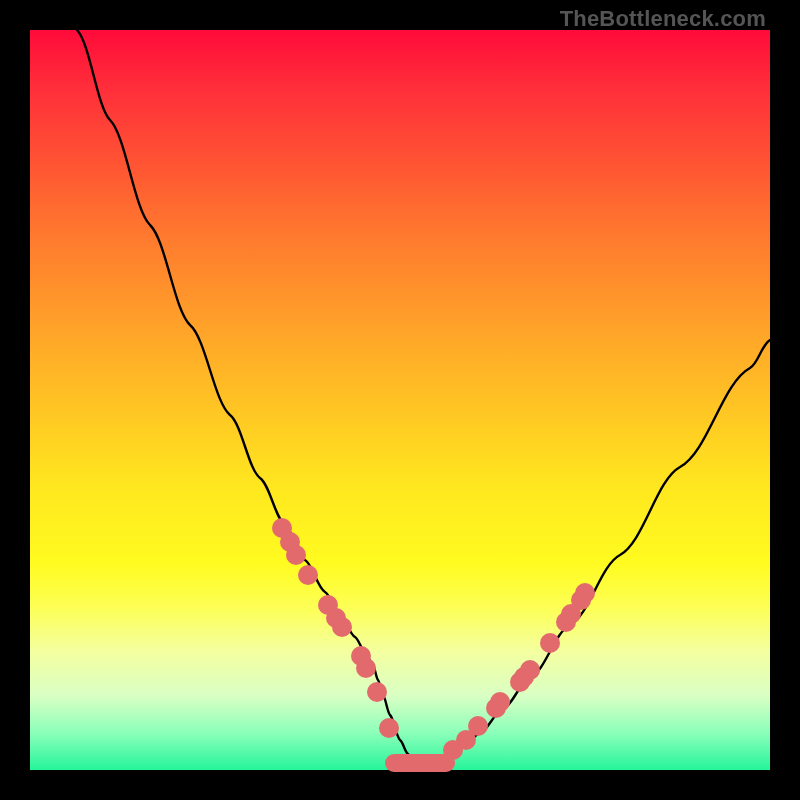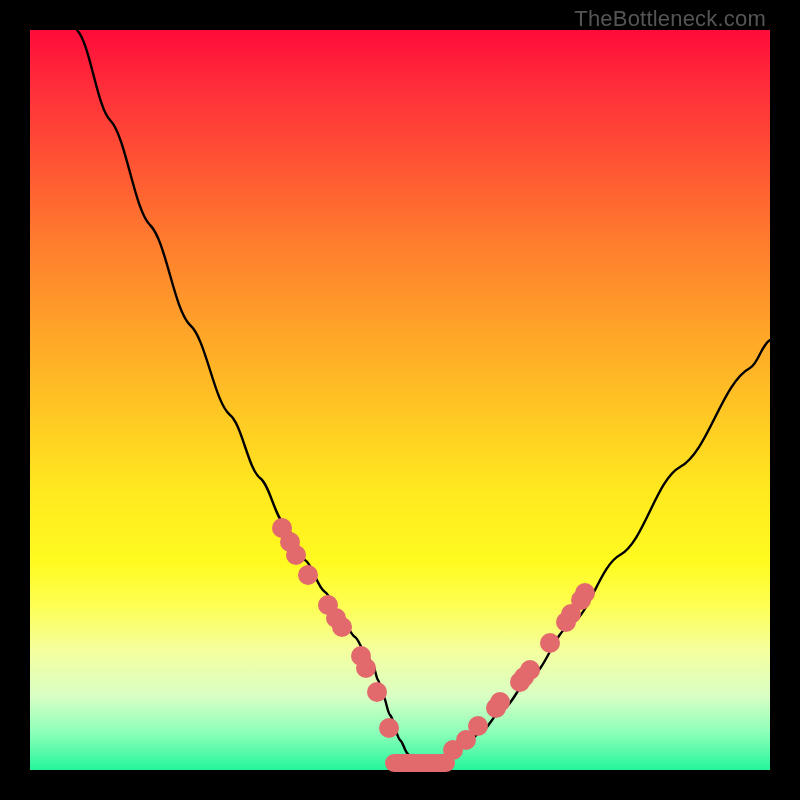--- a/index.html
+++ b/index.html
@@ -30,21 +30,21 @@
       #25f59a 100%
     );
   }
   .attrib {
     position: absolute;
     top: 6px;
     right: 34px;
     color: #555;
     font-family: Arial, Helvetica, sans-serif;
     font-size: 22px;
-    font-weight: 400;
+    font-weight: 700;
     letter-spacing: 0.2px;
   }
   svg.curve {
     position: absolute;
     left: 0; top: 0;
     width: 740px; height: 740px;
   }
   .blob {
     position: absolute;
     width: 20px; height: 20px;

